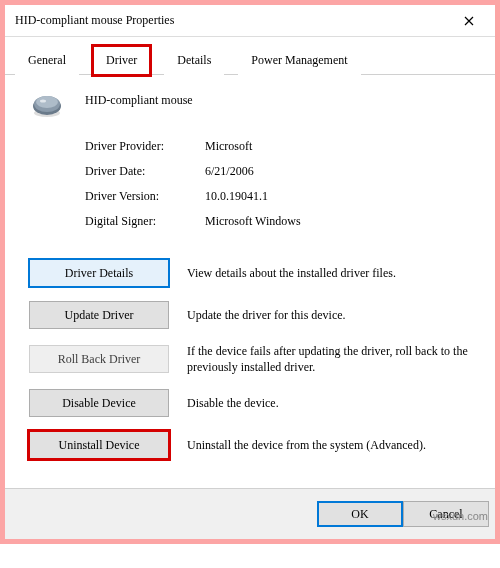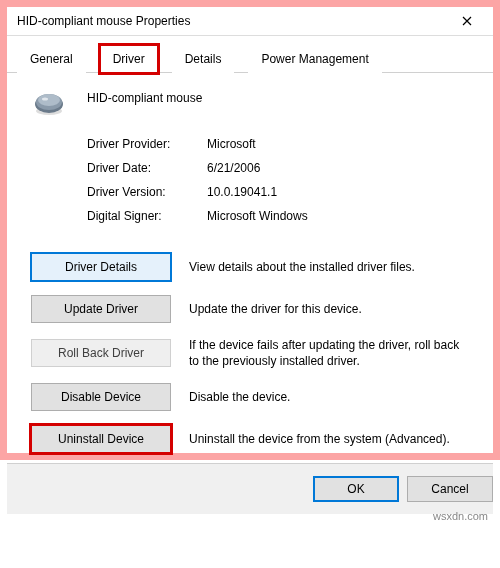--- a/index.html
+++ b/index.html
@@ -1,17 +1,17 @@
 <!DOCTYPE html>
 <html><head>
   <meta charset="utf-8">
   <style>
     * { box-sizing: border-box; margin: 0; padding: 0; }
     body { font-family: "Segoe UI", Tahoma, sans-serif; font-size: 12px; background: #fff; color: #000; width: 500px; height: 568px; overflow: hidden; }
-    .window { width: 500px; height: 460px; border: 7px solid #fca5a5; background: #fff; display: flex; flex-direction: column; }
+    .window { width: 500px; height: 544px; border: 5px solid #fca5a5; background: #fff; display: flex; flex-direction: column; font-family: Liberation Serif, serif; }
     .titlebar { display: flex; align-items: center; justify-content: space-between; height: 32px; padding: 0 6px 0 10px; border-bottom: 1px solid #ddd; }
     .titlebar .title { font-size: 12px; }
     .close-btn { width: 40px; height: 28px; display: flex; align-items: center; justify-content: center; font-size: 16px; cursor: default; }
     .close-btn svg { width: 10px; height: 10px; }
     .tabbar { display: flex; padding: 8px 10px 0 10px; border-bottom: 1px solid #d0d0d0; gap: 14px; }
     .tab { padding: 6px 12px 6px 12px; font-size: 12px; border: 1px solid transparent; border-bottom: none; cursor: default; position: relative; top: 1px; background: #fff; }
     .tab.active { border: 1px solid #d0d0d0; border-bottom: 1px solid #fff; }
     .highlight-red { outline: 3px solid #d40000; outline-offset: -1px; }
     .content { flex: 1; padding: 18px 24px 10px 24px; display: flex; flex-direction: column; }
     .device-header { display: flex; align-items: flex-start; gap: 20px; margin-bottom: 20px; }
@@ -21,21 +21,21 @@
     .props { margin-left: 56px; margin-bottom: 20px; }
     .prow { display: flex; margin-bottom: 10px; font-size: 12px; }
     .plabel { width: 120px; }
     .pval { }
     .actions { display: flex; flex-direction: column; gap: 14px; }
     .arow { display: flex; align-items: center; gap: 18px; }
     .abtn { width: 140px; height: 28px; font-size: 12px; font-family: inherit; background: #e1e1e1; border: 1px solid #adadad; cursor: default; }
     .abtn.focused { outline: 2px solid #0078d7; outline-offset: -1px; background: #e5f1fb; border-color:#0078d7; }
     .abtn.disabled { color: #404040; border-color: #d0d0d0; background: #efefef; }
     .adesc { flex: 1; font-size: 12px; line-height: 1.35; }
-    .footer { display: flex; justify-content: flex-end; gap: 8px; padding: 12px 0; border-top: 1px solid #d0d0d0; background: #f0f0f0; }
+    .footer { display: flex; justify-content: flex-end; padding: 12px 6px; border-top: 1px solid #d0d0d0; background: #f0f0f0; }
     .footer button { width: 86px; height: 26px; font-size: 12px; font-family: inherit; background: #e1e1e1; border: 1px solid #adadad; }
     .footer button.default { border-color: #0078d7; outline:1px solid #0078d7; outline-offset:-2px; }
     .watermark { position: absolute; right: 12px; bottom: 46px; font-size: 11px; color: #888; }
   </style>
 </head>
 <body>
 
 <div class="window">
 
   <div class="titlebar">

